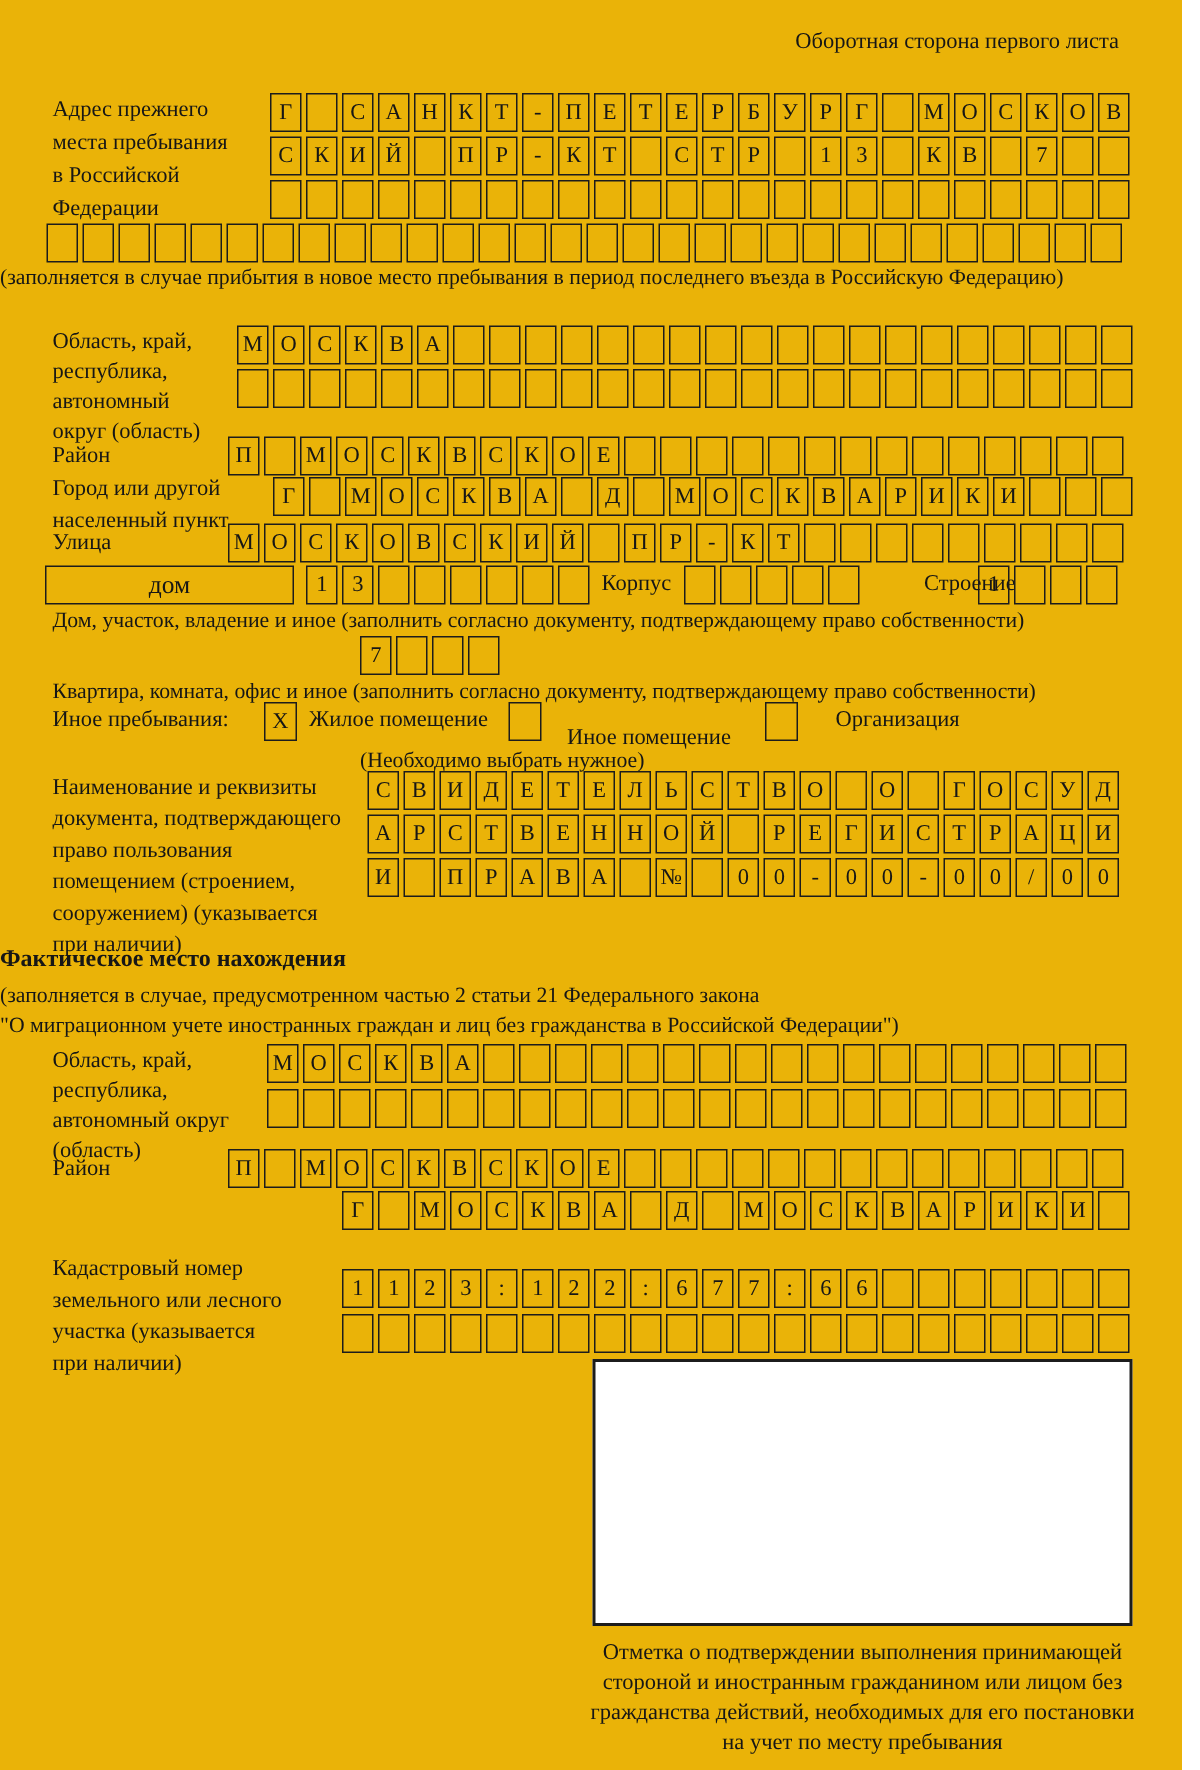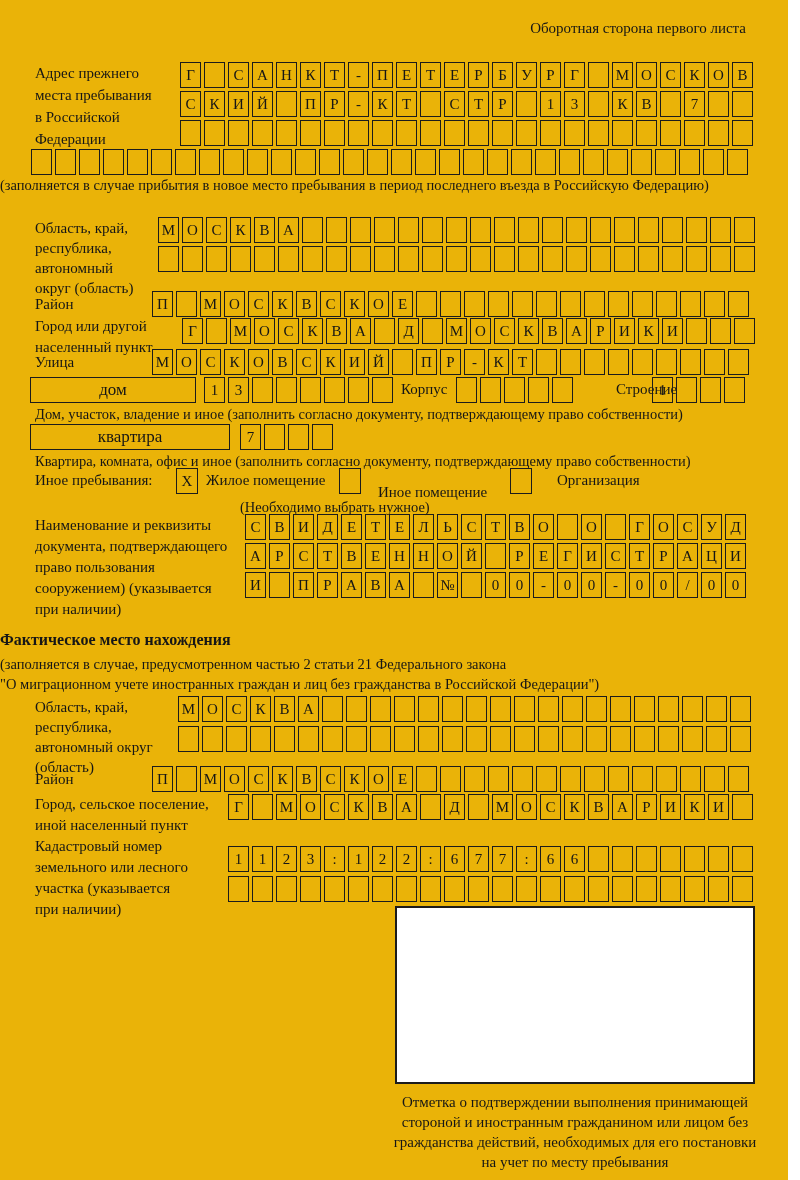--- a/index.html
+++ b/index.html
@@ -335,21 +335,20 @@
   <div class="txt" style="left:616px; top:381px;">Строение</div>
   <div class="row" style="left:652px; top:377px;">
       <span class="cell">1</span>
       <span class="cell"></span>
       <span class="cell"></span>
       <span class="cell"></span>
     </div>
 
   <div class="txt cap" style="left:35px; top:406px;">Дом, участок, владение и иное (заполнить согласно документу, подтверждающему право собственности)</div>
 
-  <div class="wbox" style="left:30px; top:424px; width:200px;">квартира</div>
   <div class="row" style="left:240px; top:424px;">
       <span class="cell">7</span>
       <span class="cell"></span>
       <span class="cell"></span>
       <span class="cell"></span>
     </div>
 
   <div class="txt cap" style="left:35px; top:453px;">Квартира, комната, офис и иное (заполнить согласно документу, подтверждающему право собственности)</div>
 
   <div class="txt" style="left:35px; top:472px;">Иное пребывания:</div>
@@ -358,20 +357,21 @@
   <div class="chk" style="left:339px; top:468px;"></div>
   <div class="txt" style="left:378px; top:472px;margin-top:12px;">Иное помещение</div>
   <div class="chk" style="left:510px; top:468px;"></div>
   <div class="txt" style="left:557px; top:472px;">Организация</div>
   <div class="txt cap" style="left:240px; top:499px;">(Необходимо выбрать нужное)</div>
 
   <div class="lbl" style="left:35px; top:515px; line-height:21px;">
     <div>Наименование и реквизиты</div>
     <div>документа, подтверждающего</div>
     <div>право пользования</div>
+    <div>помещением (строением,</div>
     <div>сооружением) (указывается</div>
     <div>при наличии)</div>
   </div>
   <div class="row" style="left:245px; top:514px;">
       <span class="cell">С</span>
       <span class="cell">В</span>
       <span class="cell">И</span>
       <span class="cell">Д</span>
       <span class="cell">Е</span>
       <span class="cell">Т</span>
@@ -523,24 +523,20 @@
       <span class="cell"></span>
       <span class="cell"></span>
       <span class="cell"></span>
       <span class="cell"></span>
       <span class="cell"></span>
       <span class="cell"></span>
       <span class="cell"></span>
       <span class="cell"></span>
     </div>
 
-  <div class="lbl" style="left:35px; top:794px; line-height:21px;">
-    <div>Город, сельское поселение,</div>
-    <div>иной населенный пункт</div>
-  </div>
   <div class="row" style="left:228px; top:794px;">
       <span class="cell">Г</span>
       <span class="cell"></span>
       <span class="cell">М</span>
       <span class="cell">О</span>
       <span class="cell">С</span>
       <span class="cell">К</span>
       <span class="cell">В</span>
       <span class="cell">А</span>
       <span class="cell"></span>

